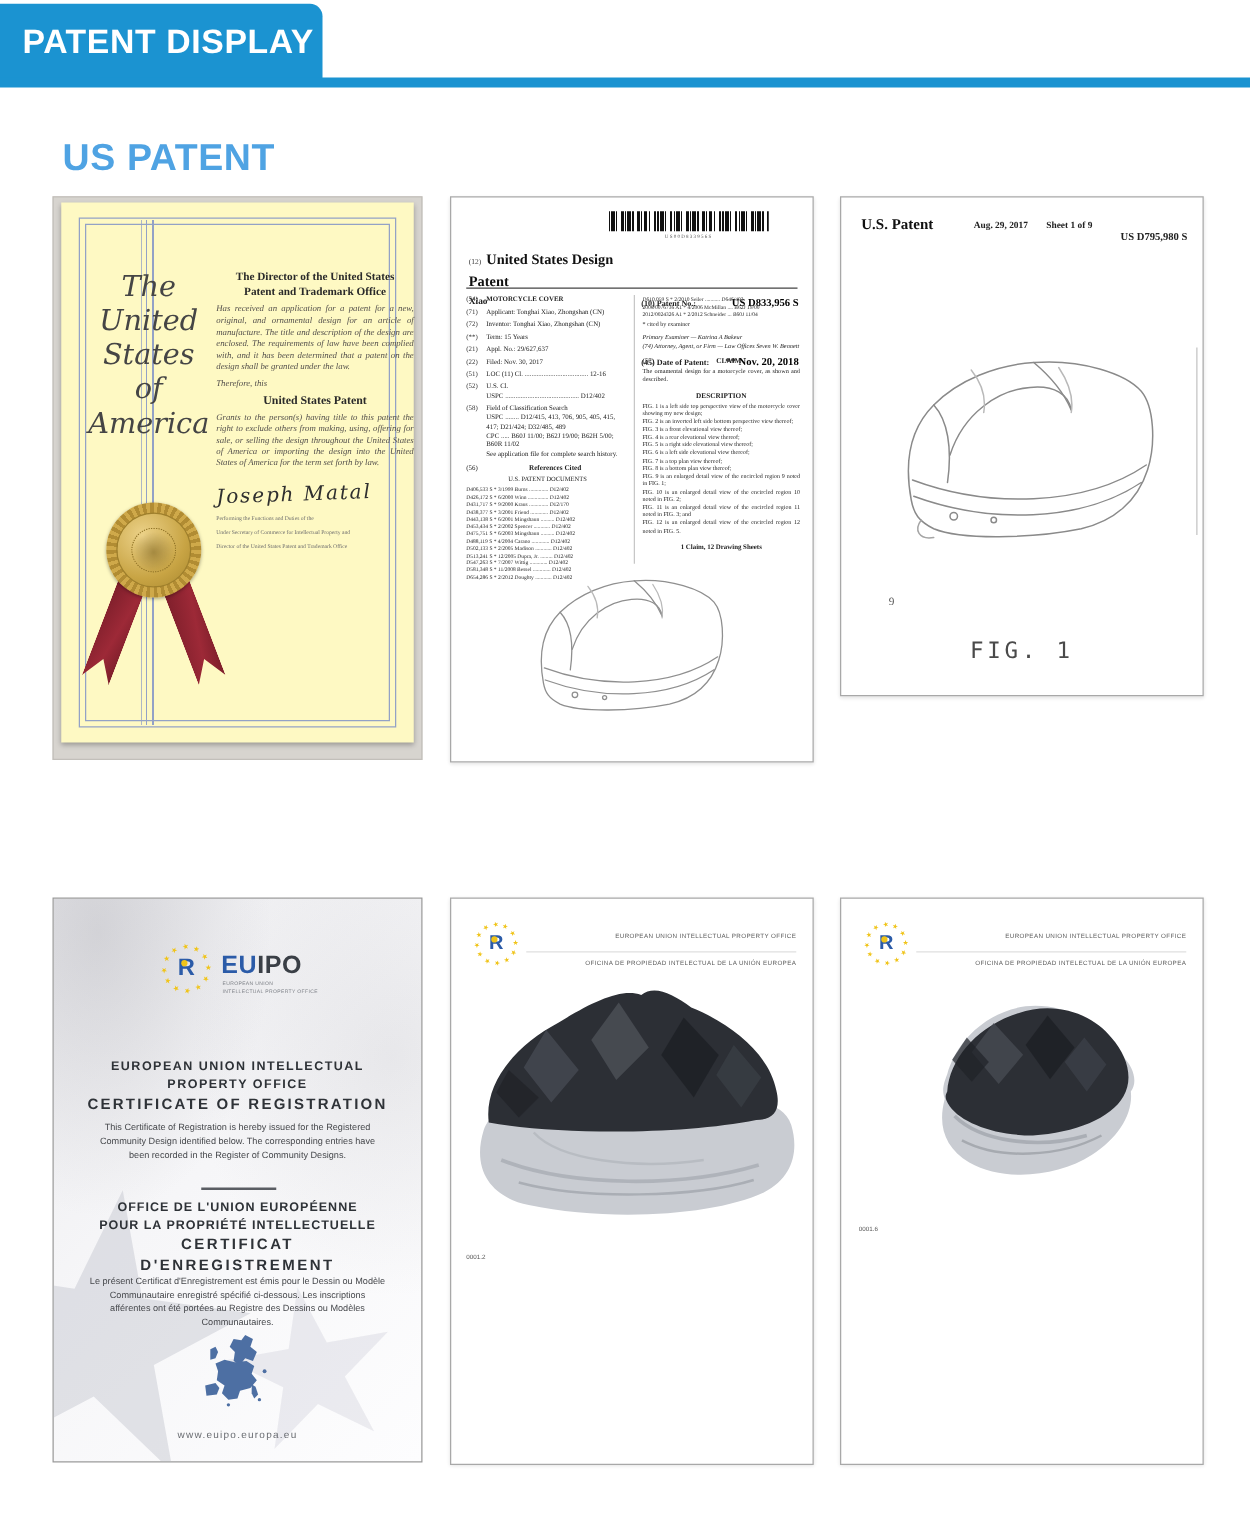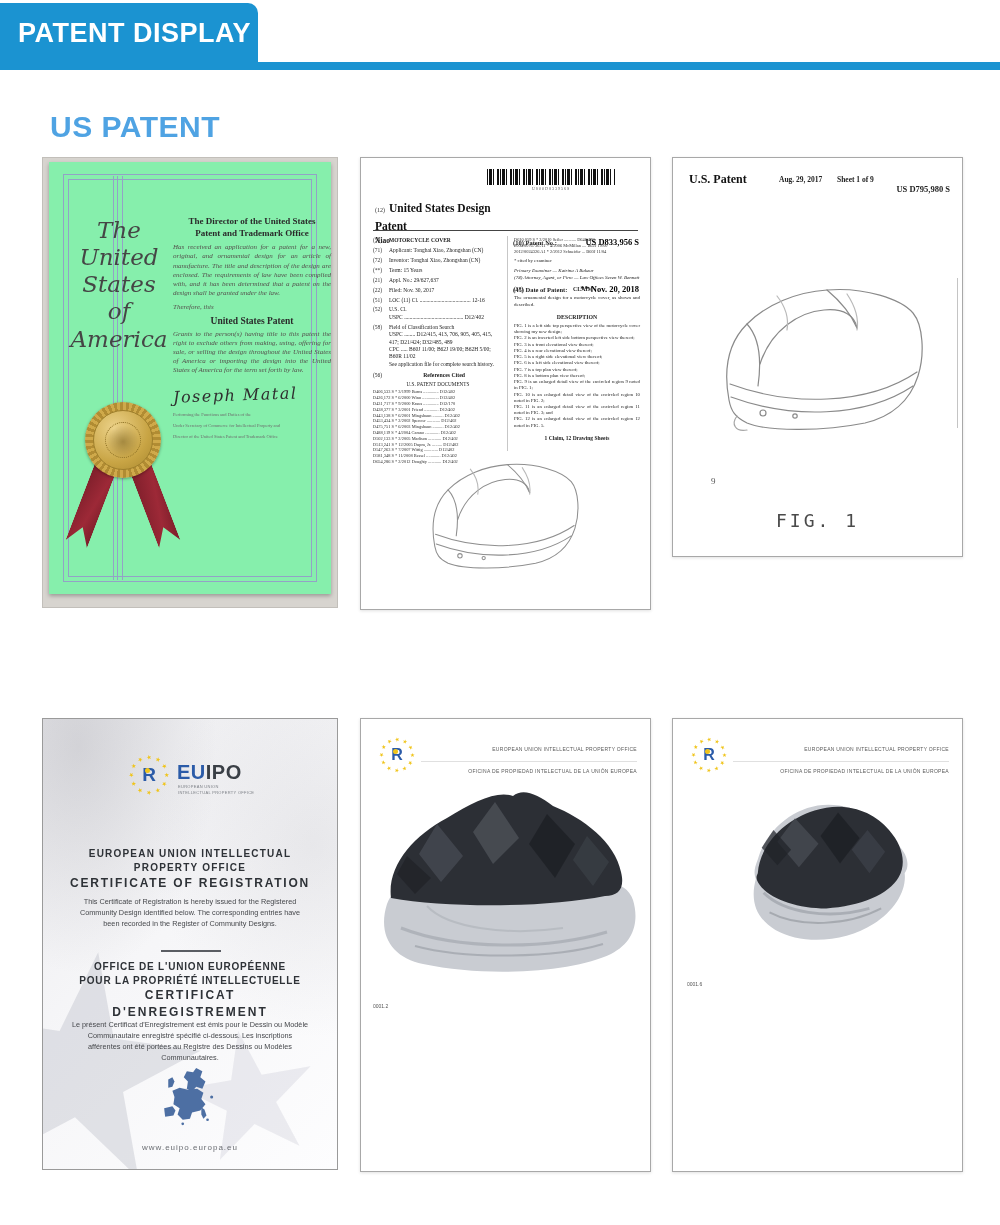--- a/index.html
+++ b/index.html
@@ -13,21 +13,21 @@
               border-top-right-radius:10px;display:flex;align-items:center;padding-left:18px;
               box-sizing:border-box;color:#fff;font-size:27px;font-weight:bold;letter-spacing:.5px;}
   .header-bar{position:absolute;left:0;top:62px;width:1000px;height:8px;background:#1b93d1;}
   .section-heading{position:absolute;left:50px;font-size:30px;font-weight:bold;color:#4fa3e3;letter-spacing:.5px;}
 
   
   .doc{position:absolute;background:#fff;border:1px solid #a8a8a8;box-shadow:0 1px 3px rgba(0,0,0,.12);box-sizing:border-box;}
 
   
   .us-cert{position:absolute;left:42px;top:157px;width:296px;height:451px;background:#d7d4cf;border:1px solid #c2bfba;box-sizing:border-box;}
-  .us-cert .paper{position:absolute;left:6px;right:6px;top:4px;bottom:13px;background:#86efac;box-shadow:0 2px 4px rgba(0,0,0,.28);}
+  .us-cert .paper{position:absolute;left:6px;right:6px;top:4px;bottom:13px;background:#fef9c3;box-shadow:0 2px 4px rgba(0,0,0,.28);}
   .cert-frame{position:absolute;left:14px;right:14px;top:12px;bottom:12px;border:1px solid #93a2c6;}
   .cert-frame-inner{position:absolute;left:4px;right:4px;top:4px;bottom:4px;border:1px solid #93a2c6;}
   .cert-vlines{position:absolute;left:64px;top:14px;bottom:14px;width:11px;
       background:linear-gradient(90deg,#93a2c6 0 1px,transparent 1px 4px,#93a2c6 4px 5px,transparent 5px 9px,#93a2c6 9px 10px,transparent 10px);}
   .cert-script{position:absolute;left:10px;top:55px;width:120px;text-align:center;
       font-family:"DejaVu Serif",serif;font-style:italic;font-size:23px;line-height:1.18;color:#454545;}
   .cert-right{position:absolute;left:124px;top:54px;width:158px;font-family:"Liberation Serif",serif;}
   .cert-dir{font-size:9px;font-weight:bold;text-align:center;line-height:1.3;color:#2a2a2a;}
   .cert-par{font-size:7px;font-style:italic;text-align:justify;line-height:1.3;color:#54504c;margin-top:4px;}
   .cert-therefore{font-size:7px;font-style:italic;color:#54504c;margin-top:5px;}

